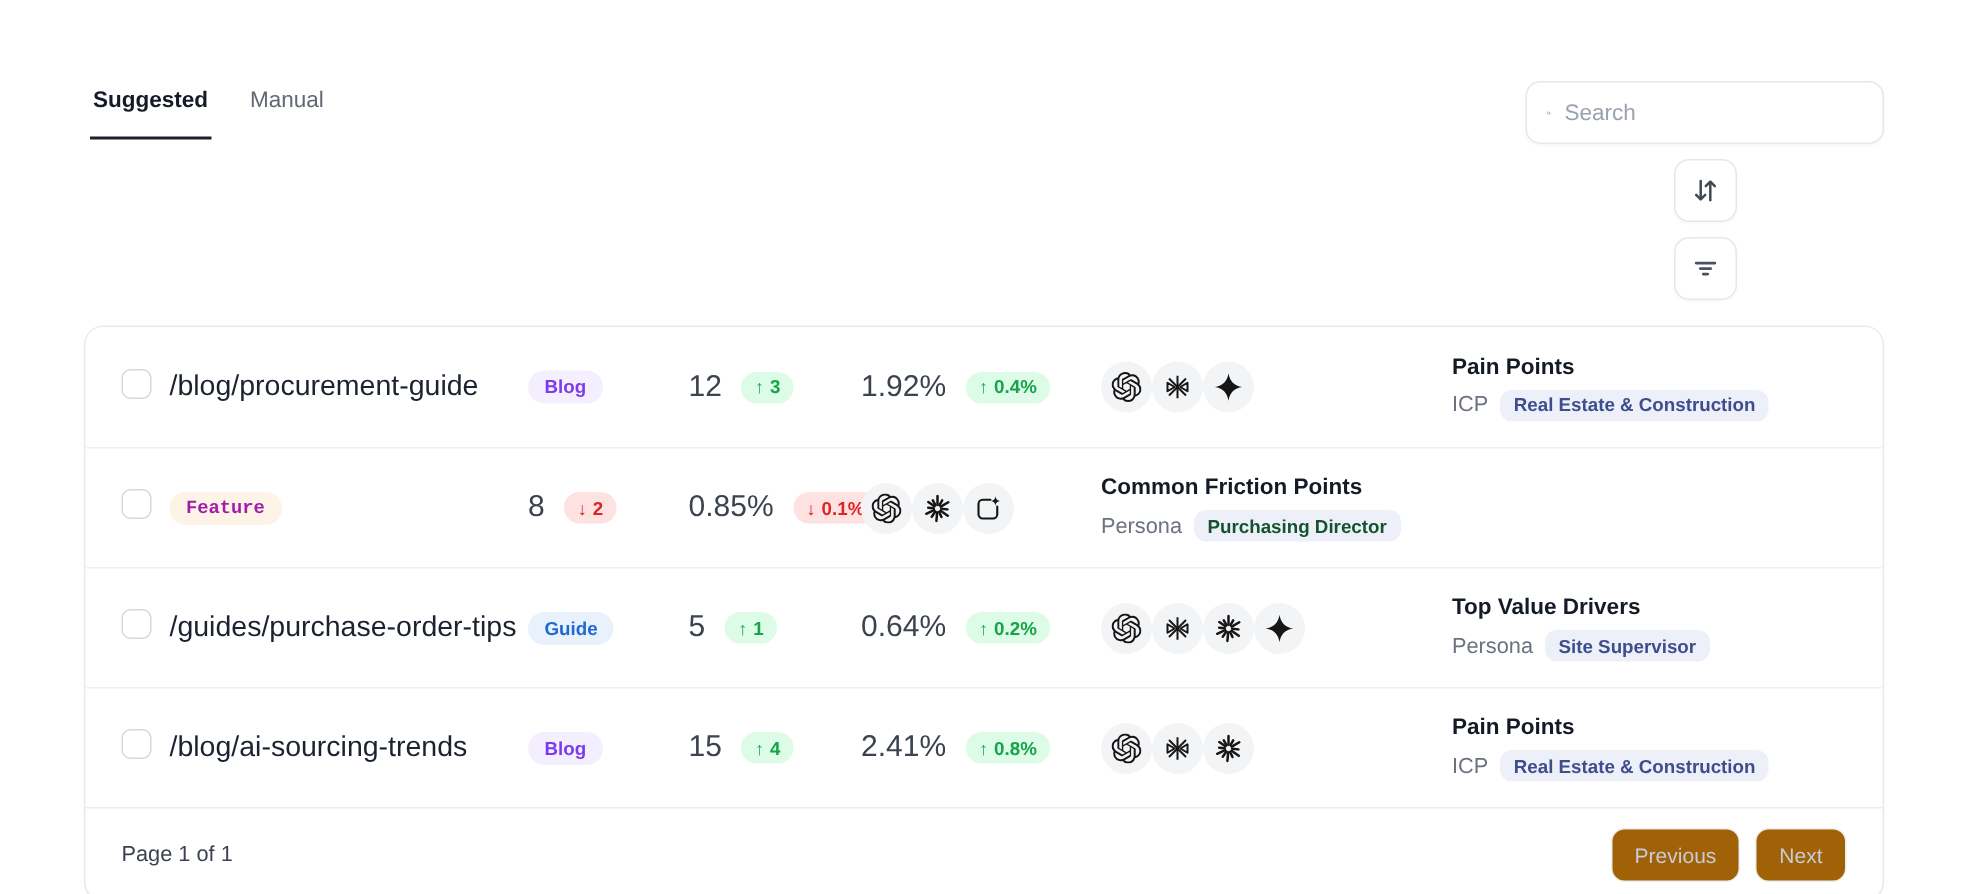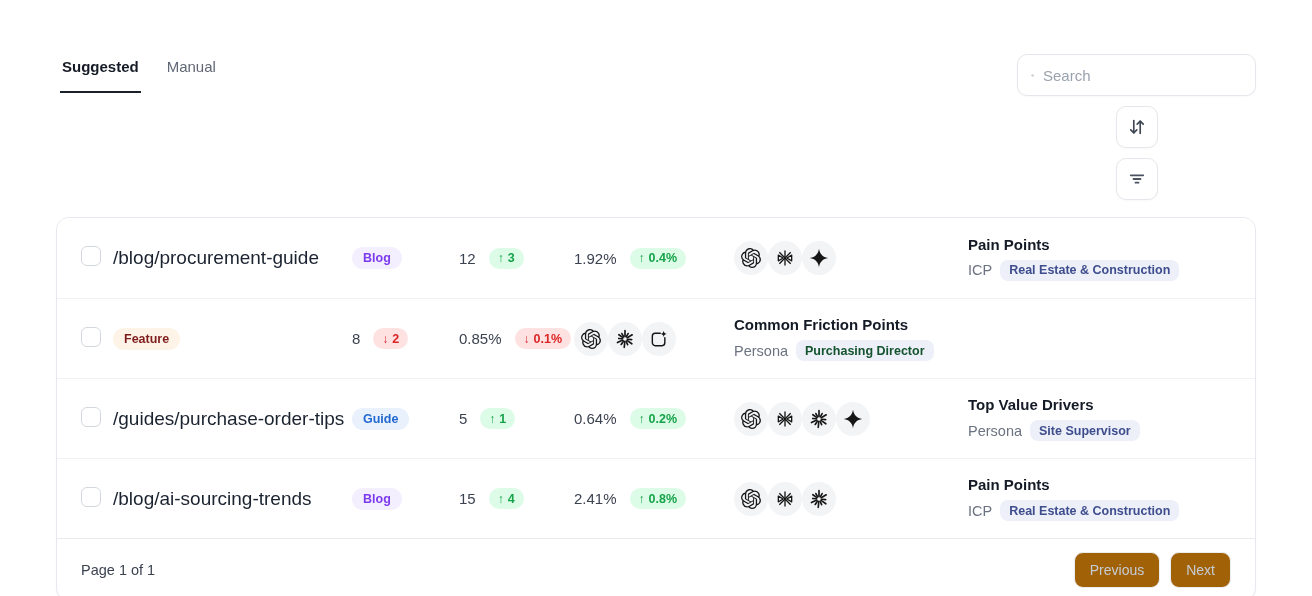--- a/index.html
+++ b/index.html
@@ -41,21 +41,21 @@
   .trow + .trow { border-top:1px solid #eff1f4; }
   .cell.c0 { padding-left:24px; }
 
   .checkbox { display:inline-block; width:20px; height:20px; border:1.5px solid #d3d7de;
     border-radius:6px; background:#fff; cursor:pointer; }
 
   .url { font-size:19px; font-weight:500; color:#1b2330;margin-top:24px; }
   .badge { display:inline-block; font-size:12.5px; font-weight:600;
     padding:4px 11px; border-radius:999px; }
   .numwrap { display:flex; align-items:center; gap:13px; }
-  .num { font-size:15px; color:#3c4350; }
+  .num { font-size:20px; color:#3c4350; }
   .trend { display:inline-flex; align-items:center; gap:4px; font-size:12.5px;
     font-weight:600; padding:3.5px 9px; border-radius:999px; }
   .trend .arrow { font-size:12px; }
 
   .engines { display:flex; align-items:center; }
   .engine { width:34px; height:34px; border-radius:50%; background:#f3f4f6;
     display:flex; align-items:center; justify-content:center; }
   .engine svg { width:20px; height:20px; display:block; }
 
   .theme .theme-title { font-size:15px; font-weight:600; color:#151b26; margin-bottom:7px; }
@@ -153,21 +153,21 @@
     <div class="cell theme">
       <div class="theme-title">Pain Points</div>
       <div class="theme-meta">
         <span class="tgroup">ICP</span>
         <span class="ttag" style="background: rgb(237, 240, 249); color: rgb(62, 77, 141);">Real Estate &amp; Construction</span>
       </div>
     </div>
   </div>
         <div class="grid trow">
     <div class="cell c0"><span class="checkbox"></span></div>
-    <div class="cell"><span class="badge" style="background: rgb(253, 243, 230); color: #7f1d1d;">Feature</span></div>
+    <div class="cell"><span class="badge" style="background: rgb(253, 243, 230); color: #a21caf; font-family: Liberation Mono, monospace;">Feature</span></div>
     <div class="cell numwrap">
       <span class="num">8</span>
       <span class="trend" style="background: rgb(254, 226, 226); color: rgb(220, 38, 38);">
         <span class="arrow">↓</span>
               <span class="tval">2</span>
       </span>
     </div>
     <div class="cell numwrap">
       <span class="num">0.85%</span>
       <span class="trend" style="background: rgb(254, 226, 226); color: rgb(220, 38, 38);">

